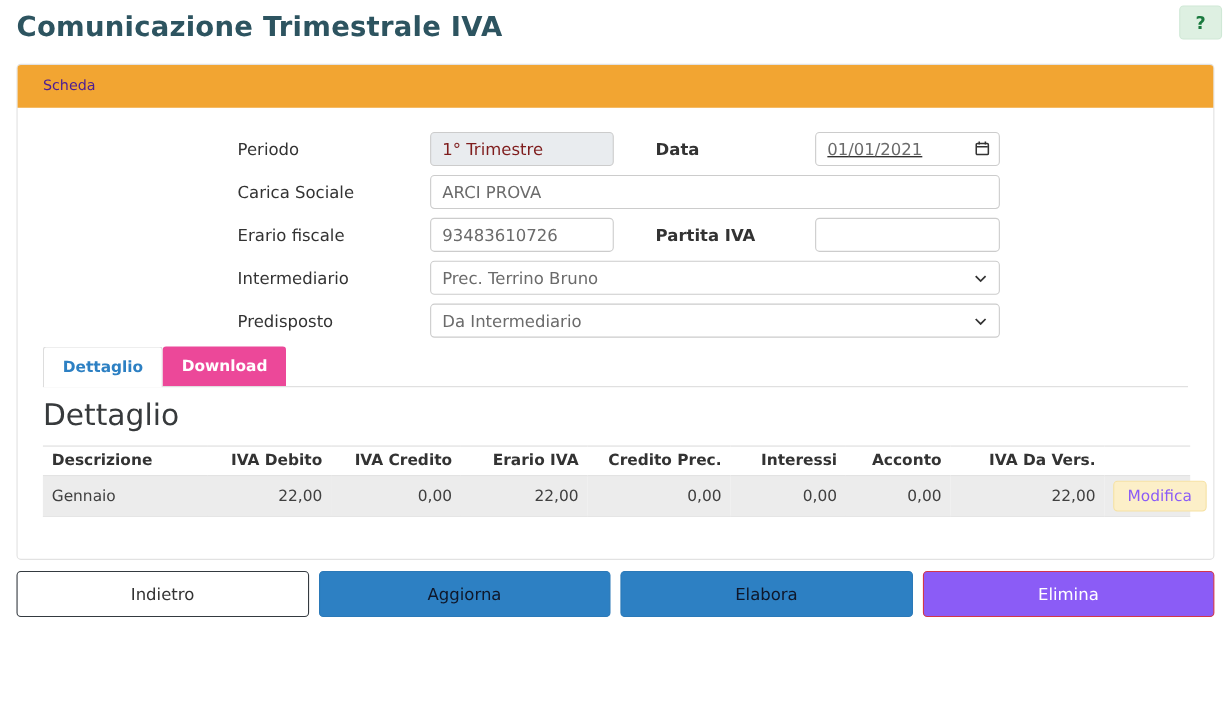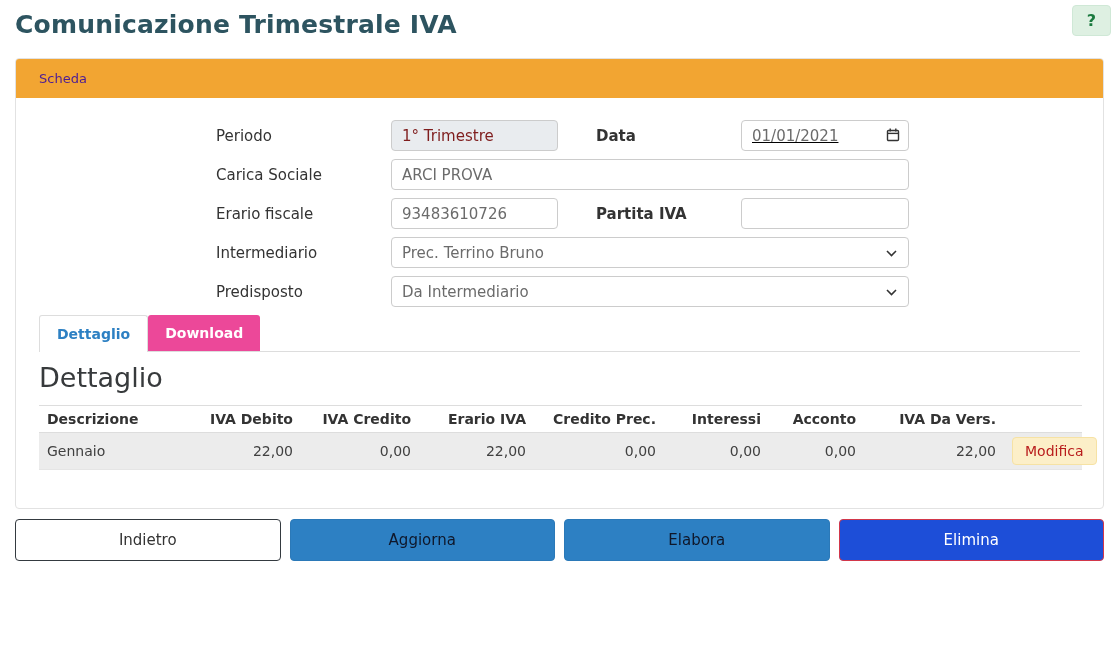--- a/index.html
+++ b/index.html
@@ -65,35 +65,35 @@
   table.grid th {
     text-align: right; font-weight: bold; color: #333; padding: 5px 8px;
     border-top: 1px solid #ddd; border-bottom: 1px solid #ddd; background: #fff;
   }
   table.grid th.c-desc { text-align: left; }
   table.grid td { padding: 9px 8px; color: #404040; text-align: right; border-bottom: 1px solid #e5e5e5; }
   table.grid td.c-desc { text-align: left; }
   table.grid tr.odd td { background: #ececec; }
   table.grid td.c-act { padding: 4px 1px 4px 8px; }
   .btn-modifica {
-    background: #fcefc8; border: 1px solid #f6e2a4; color: #b91c1c;
+    background: #fcefc8; border: 1px solid #f6e2a4; color: #8b5cf6;
     font-size: 14px; padding: 5px 12px; border-radius: 4px; cursor: pointer;
     font-family: "DejaVu Sans", "Liberation Sans", sans-serif;
   }
 
   
   .footer { display: flex; gap: 9px; margin: 10px 15px 0 15px; }
   .fbtn {
     flex: 1; height: 42px; border-radius: 4px; font-size: 15px; cursor: pointer;
     display: flex; align-items: center; justify-content: center;
     font-family: "DejaVu Sans", "Liberation Sans", sans-serif; border: 1px solid transparent;
   }
   .fbtn-default { background: #fff; border: 1px solid #343a40; color: #333; }
   .fbtn-primary { background: #2d80c3; border-color: #2b79b8; color: #0f172a; }
-  .fbtn-danger  { background: #1d4ed8; border-color: #d2374a; color: #fff; }
+  .fbtn-danger  { background: #8b5cf6; border-color: #d2374a; color: #fff; }
 </style>
 </head>
 <body>
 
 <div class="topbar">
   <div class="page-title">Comunicazione Trimestrale IVA</div>
   <div class="help-btn">
     <span>?</span>
   </div>
 </div>

